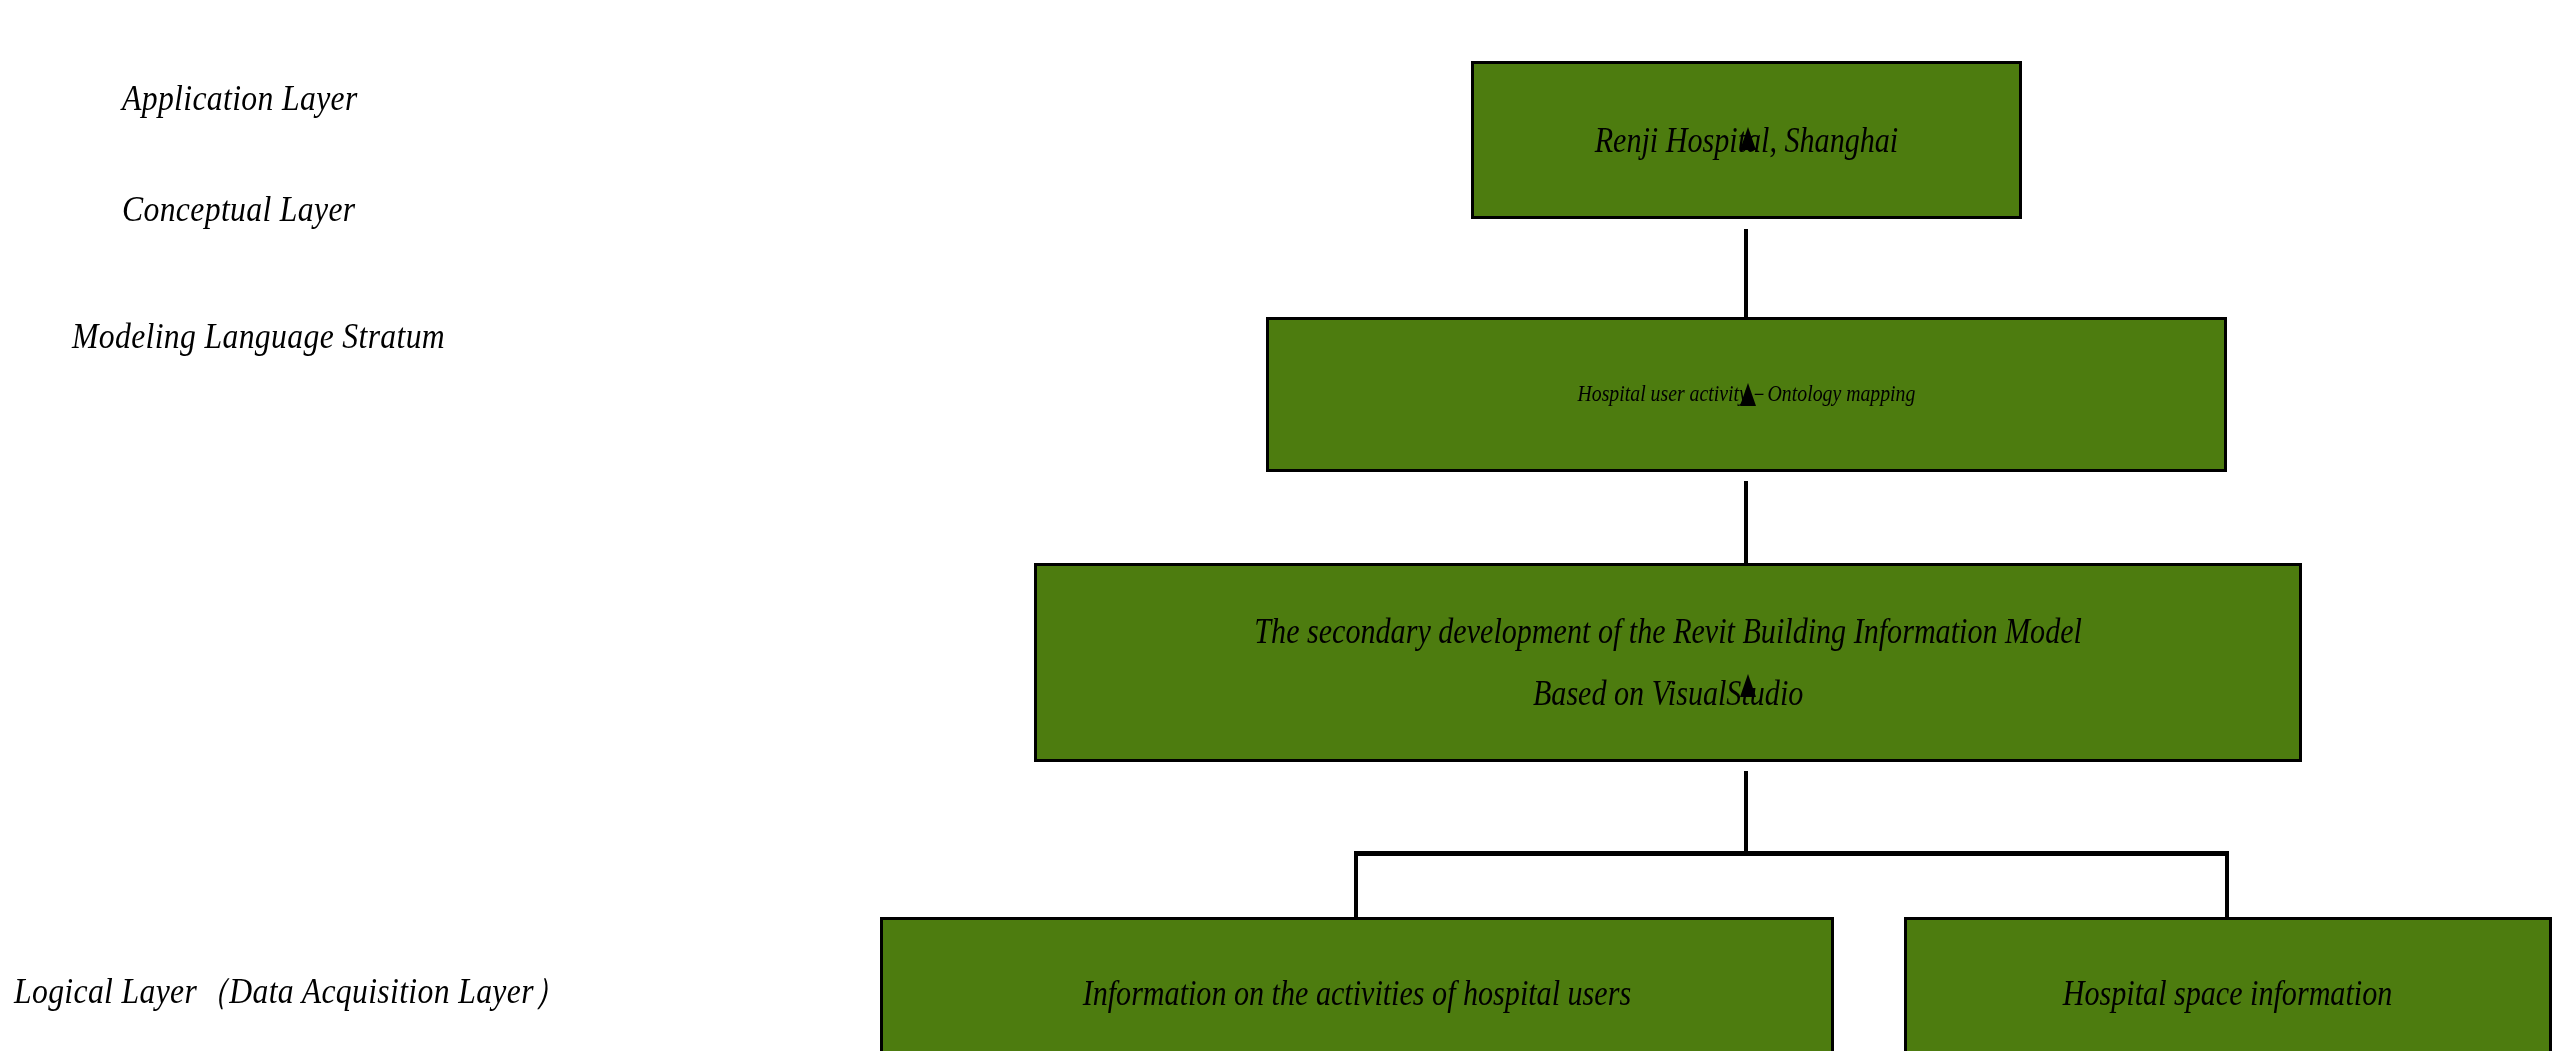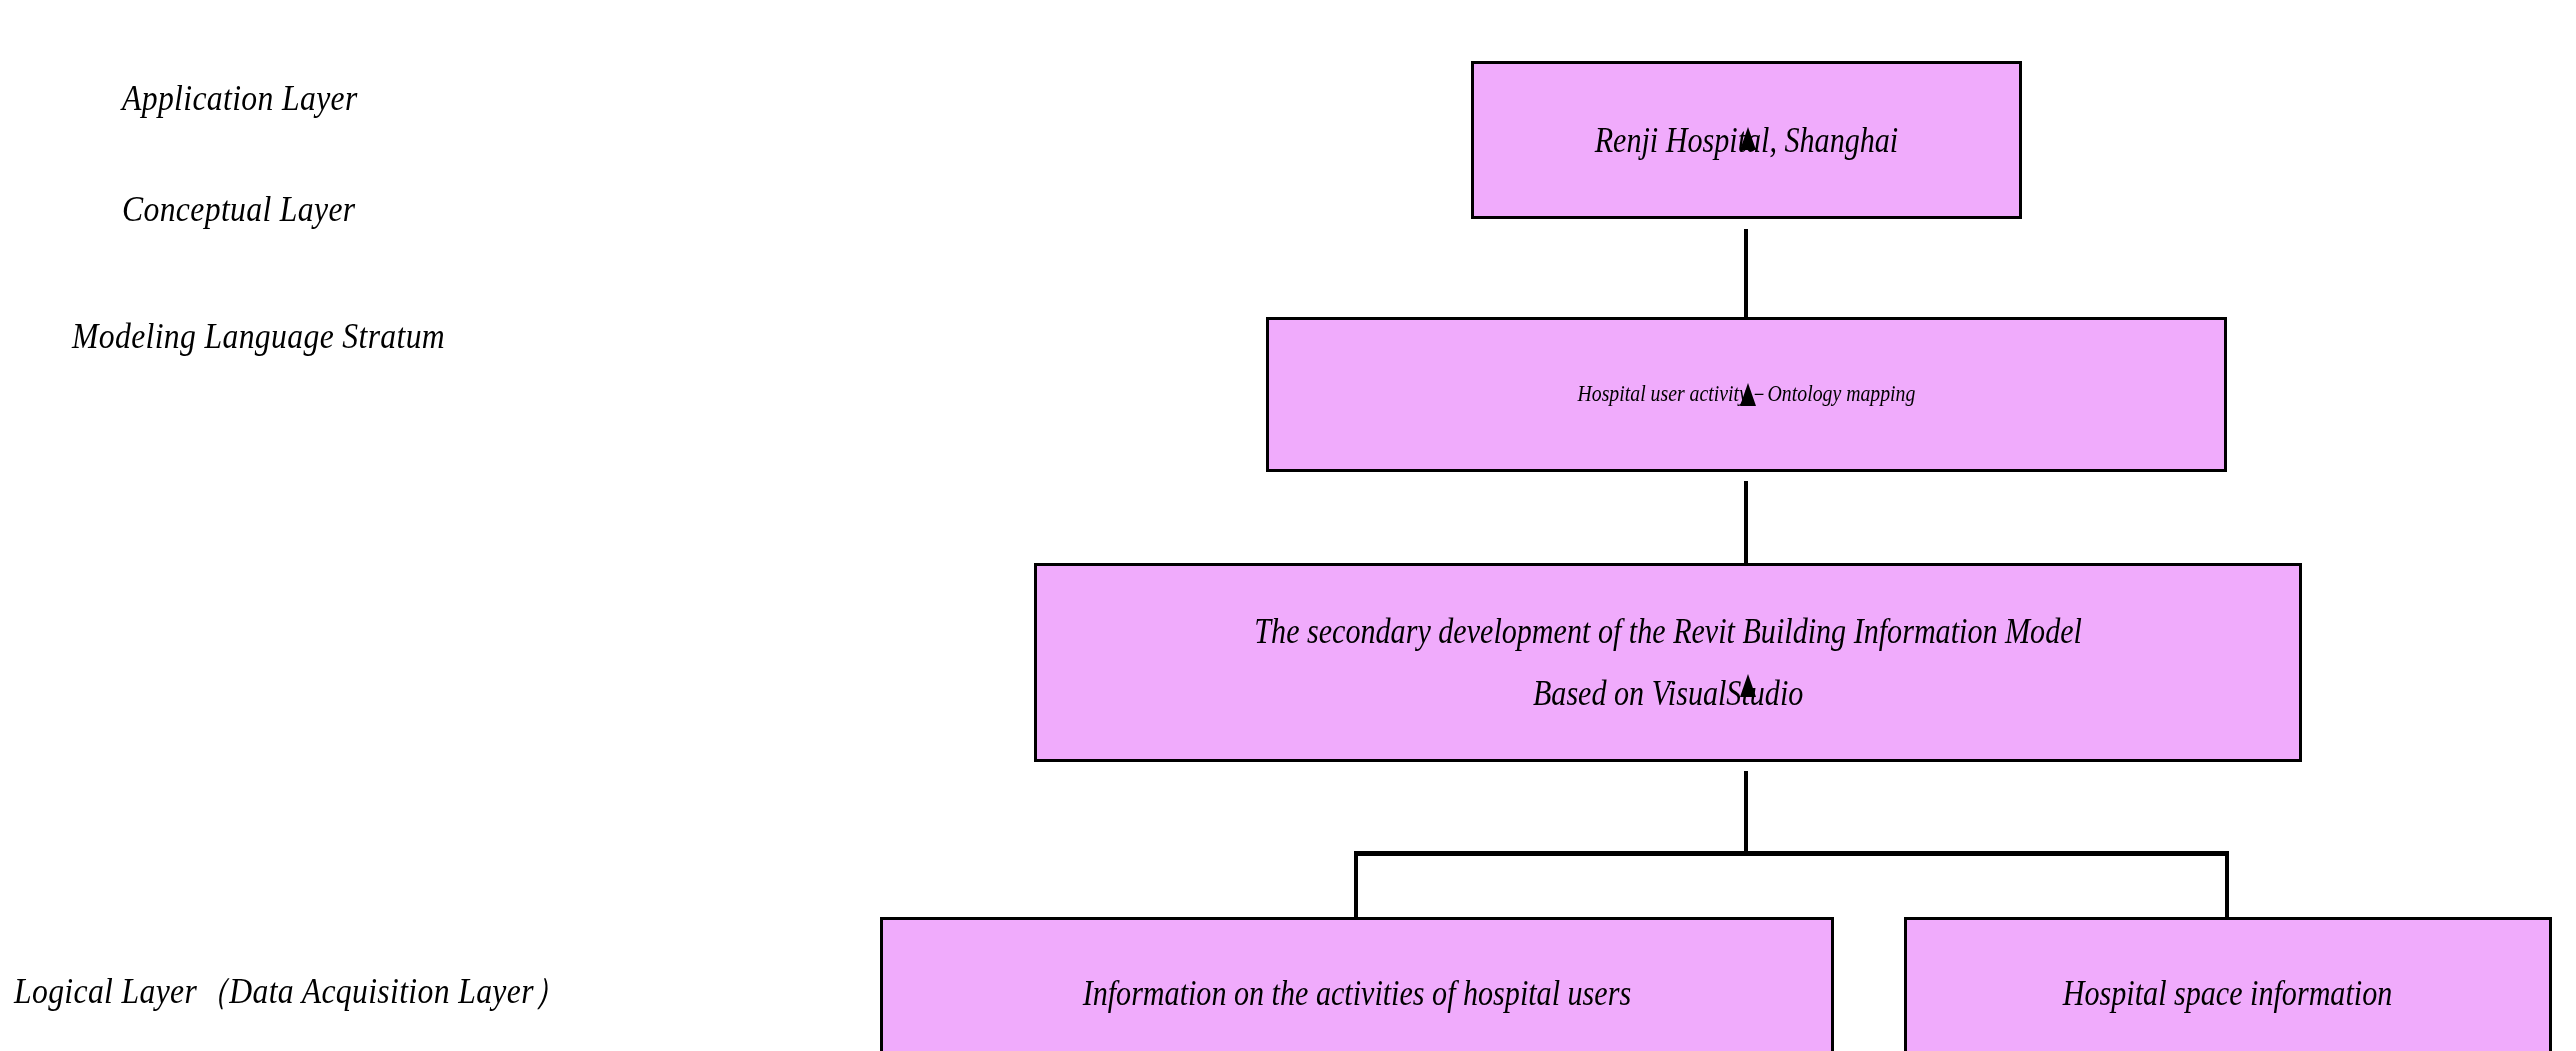--- a/index.html
+++ b/index.html
@@ -26,21 +26,21 @@
     white-space: nowrap;
     line-height: 1.1;
     letter-spacing: 0.4px;
     transform: scaleX(0.88);
   }
 
   
   .node {
     position: absolute;
     box-sizing: border-box;
-    background: #f0abfc;
+    background: #4d7c0f;
     border: 3.9px solid #000000;
     display: flex;
     align-items: center;
     justify-content: center;
     text-align: center;
     color: #000000;
     font-style: italic;
     line-height: 1.75;
     padding: 0 13px;
   }

